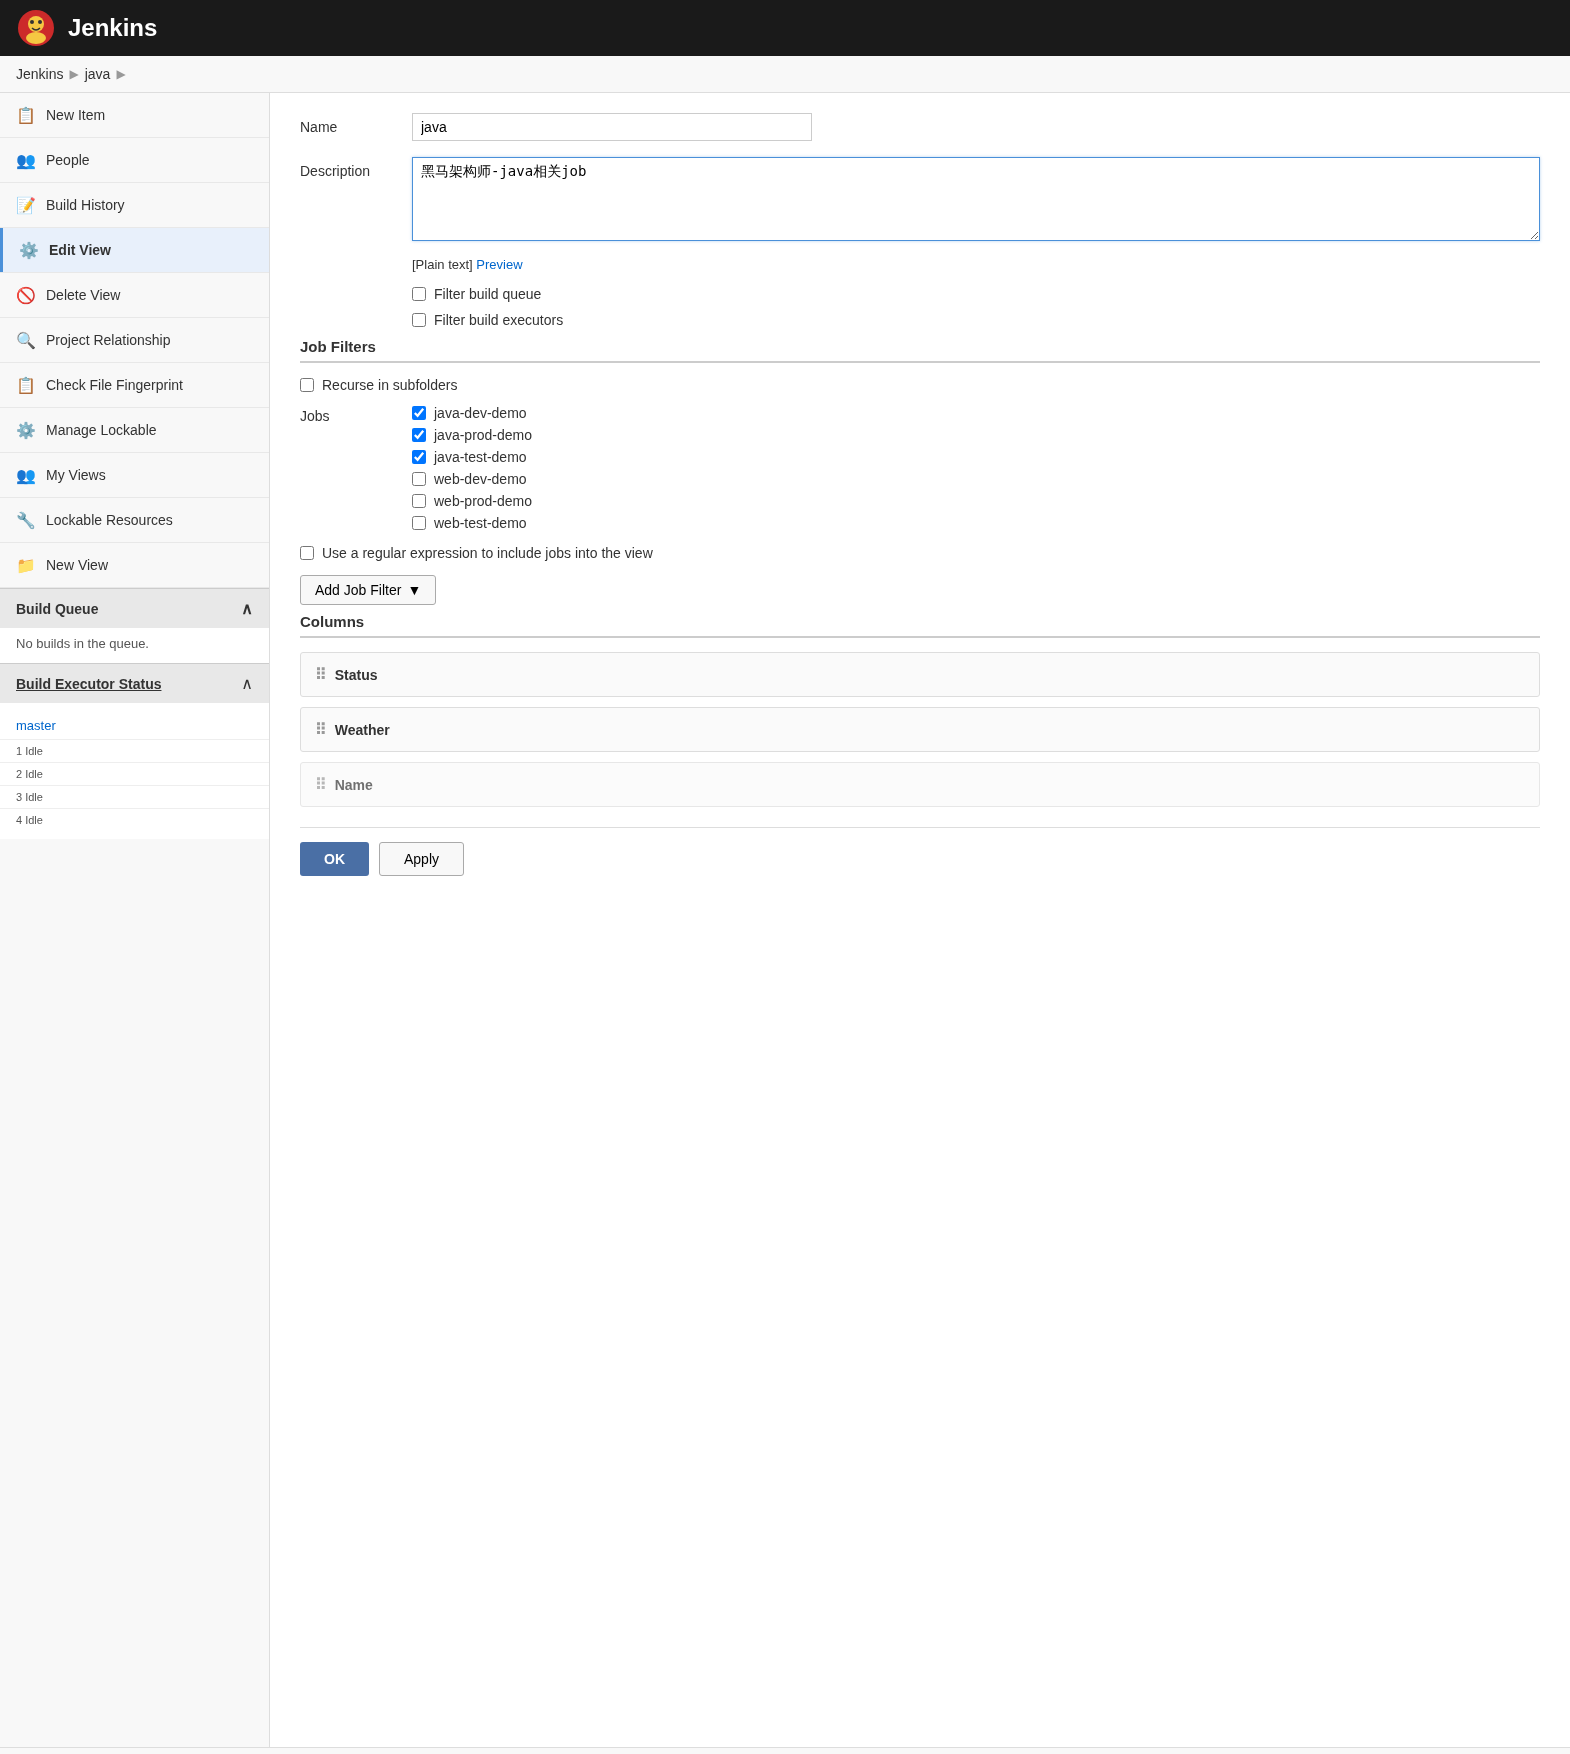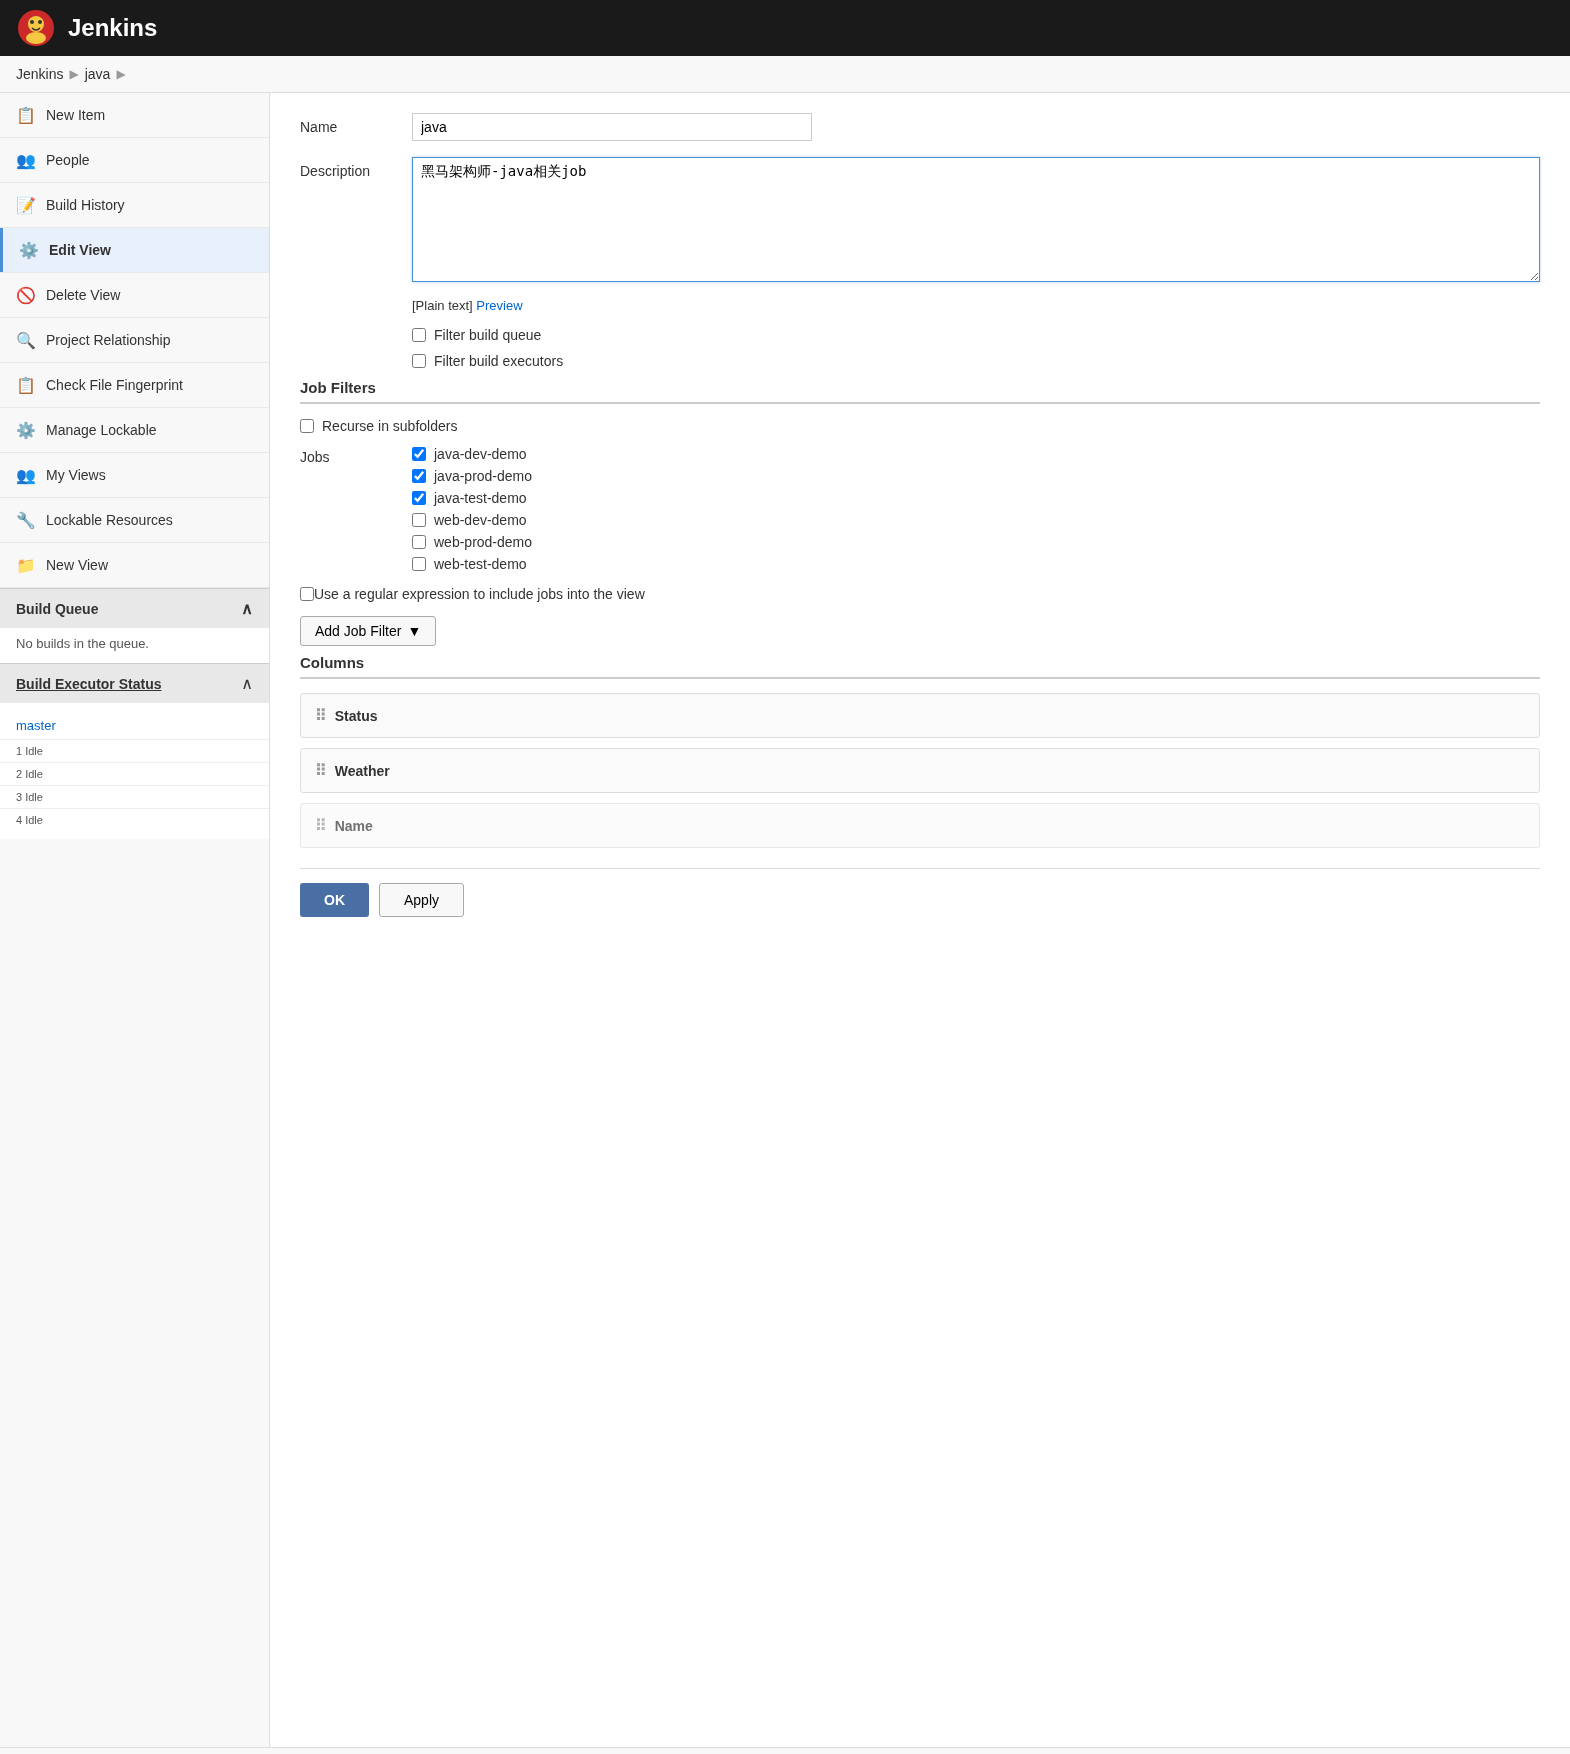--- a/index.html
+++ b/index.html
@@ -160,21 +160,21 @@
       color: #333;
     }
     .form-control {
       flex: 1;
       padding: 5px 8px;
       border: 1px solid #ccc;
       font-size: 14px;
       outline: none;
     }
     textarea.form-control {
-      height: 125px;
+      height: 84px;
       resize: vertical;
     }
     .plain-text-row {
       margin-left: 112px;
       margin-bottom: 14px;
       font-size: 13px;
     }
     .plain-text-row a {
       color: #0066cc;
       text-decoration: none;
@@ -241,20 +241,21 @@
       font-size: 14px;
     }
     .recurse-row input[type=checkbox] {
       width: 14px;
       height: 14px;
     }
 
     .regex-row {
       display: flex;
       align-items: center;
+      gap: 8px;
       margin-top: 14px;
       margin-bottom: 14px;
       font-size: 14px;
     }
     .regex-row input[type=checkbox] {
       width: 14px;
       height: 14px;
     }
 
     

